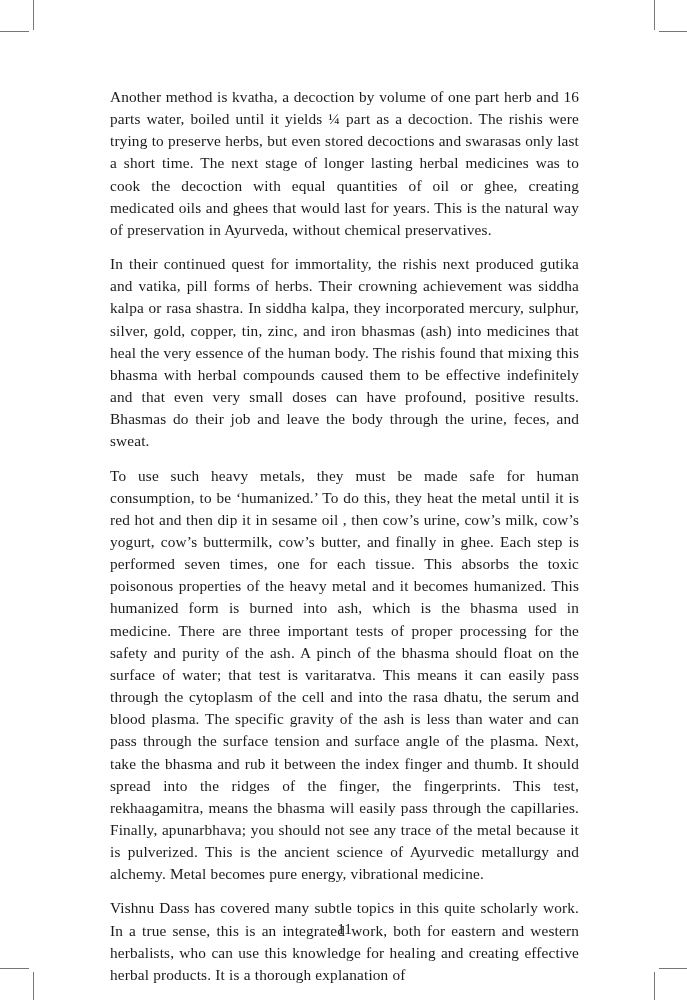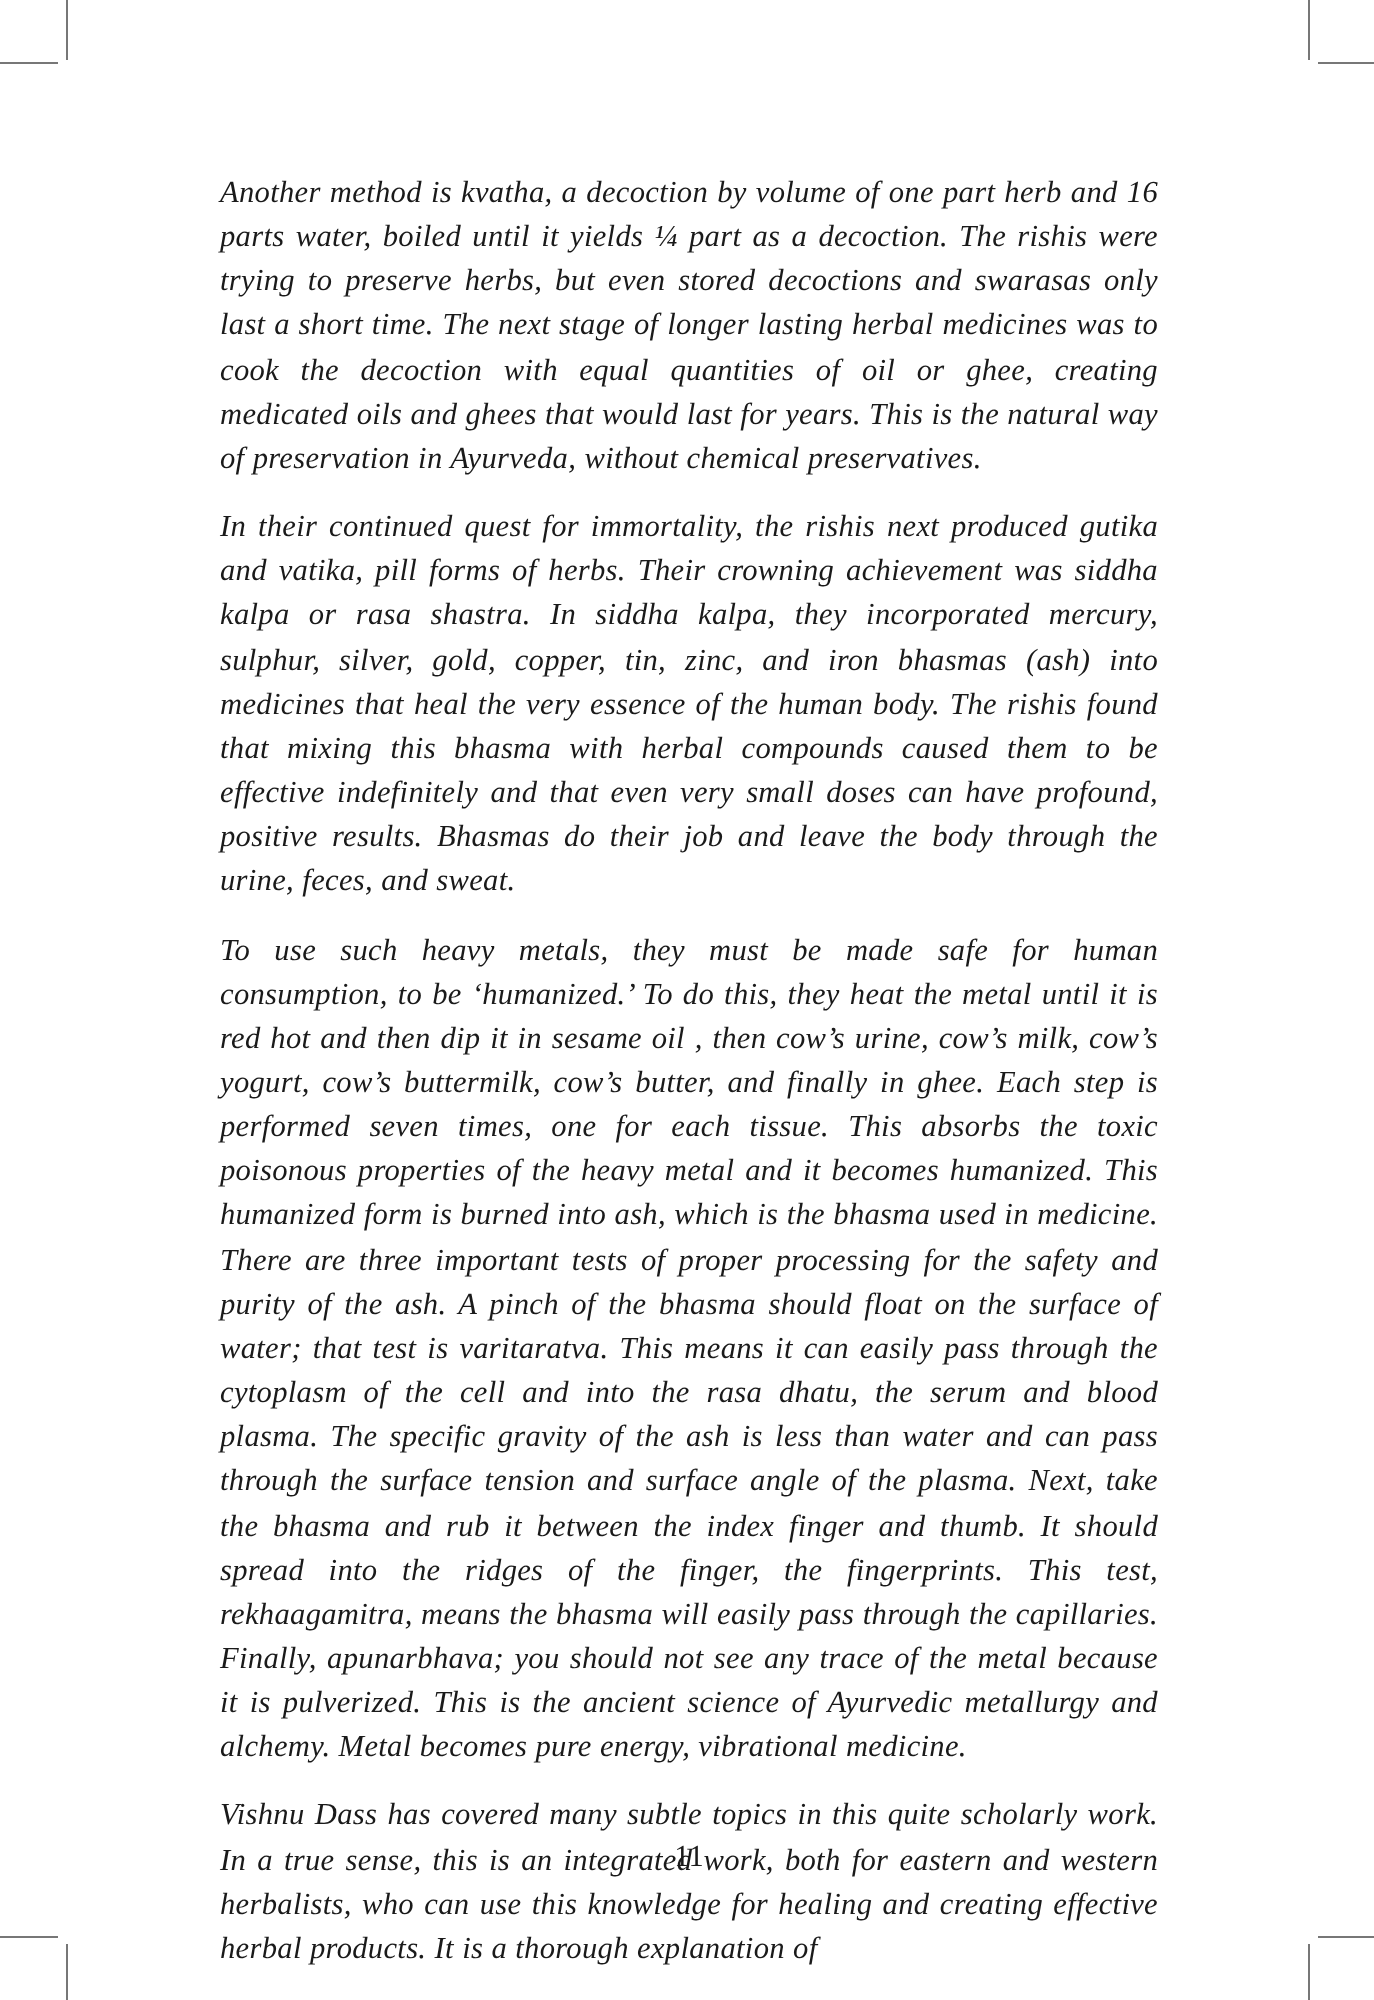--- a/index.html
+++ b/index.html
@@ -46,21 +46,20 @@
     width: 469px;
   }
   .para {
     margin: 0 0 12px 0;
     font-size: 15.3px;
     line-height: 22.15px;
     text-align: justify;
     text-justify: inter-word;
     letter-spacing: 0.01em;
     word-spacing: 0.01em;
-    font-style: italic;
     -webkit-font-smoothing: antialiased;
   }
   .para:last-child { margin-bottom: 0; }
 
   
   .folio {
     position: absolute;
     left: 110px;
     width: 469px;
     top: 919px;

